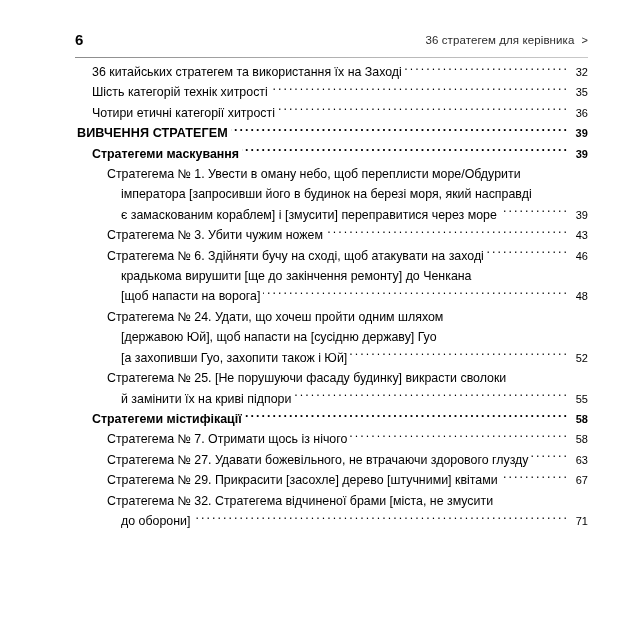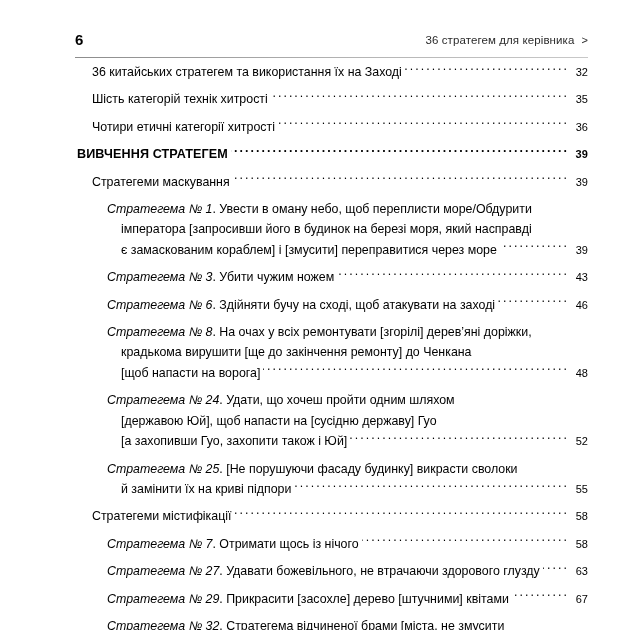--- a/index.html
+++ b/index.html
@@ -73,43 +73,42 @@
   .entry {
     position: relative;
     display: block;
     font-size: 12.4px;
     line-height: 20.4px;
   }
 
   
   .lvl-part   { padding-left: 2px;  font-weight: bold; font-size: 12.6px; letter-spacing: 0.1px; }
   .lvl-plain  { padding-left: 17px; }
-  .lvl-sec    { padding-left: 17px; font-weight: normal; }
+  .lvl-sec    { padding-left: 17px; font-weight: bold; }
   .lvl-item   { padding-left: 32px; }
 
-  .entry + .entry { margin-top: 7px; }
+  .entry + .entry { margin-top: 0px; }
 
   .gap-sm { margin-top: 4px; }
   .gap-md { margin-top: 8px; }
   .gap-lg { margin-top: 10px; }
 
   
   .line {
     display: flex;
     align-items: baseline;
     white-space: nowrap;
   }
   .line.cont { padding-left: 14px; }
 
   .txt {
     flex: 0 0 auto;
     white-space: pre;
   }
   .txt .ital {
-    font-style: italic;
     font-weight: normal;
   }
 
   .leader {
     flex: 1 1 auto;
     overflow: hidden;
     margin: 0 1px 0 3px;
     position: relative;
     height: 1em;
   }
@@ -210,24 +209,20 @@
         </div>
       </div>
       <div class="entry lvl-item gap-sm">
         <div class="line">
           <span class="txt"><span class="ital">Стратегема № 6</span><span>. Здійняти бучу на сході, щоб атакувати на заході</span></span>
           <span class="leader"></span>
           <span class="pageno">46</span>
         </div>
       </div>
       <div class="entry lvl-item gap-sm">
-        <div class="line plainline">
-          <span class="txt"><span class="ital">Стратегема № 8</span><span>. На очах у всіх ремонтувати [згорілі] дерев’яні доріжки,</span></span>
-          <span class="spacer" style="flex: 1 1 auto;"></span>
-        </div>
         <div class="line cont plainline">
           <span class="txt">крадькома вирушити [ще до закінчення ремонту] до Ченкана</span>
           <span class="spacer" style="flex: 1 1 auto;"></span>
         </div>
         <div class="line cont">
           <span class="txt">[щоб напасти на ворога]</span>
           <span class="leader"></span>
           <span class="pageno">48</span>
         </div>
       </div>

